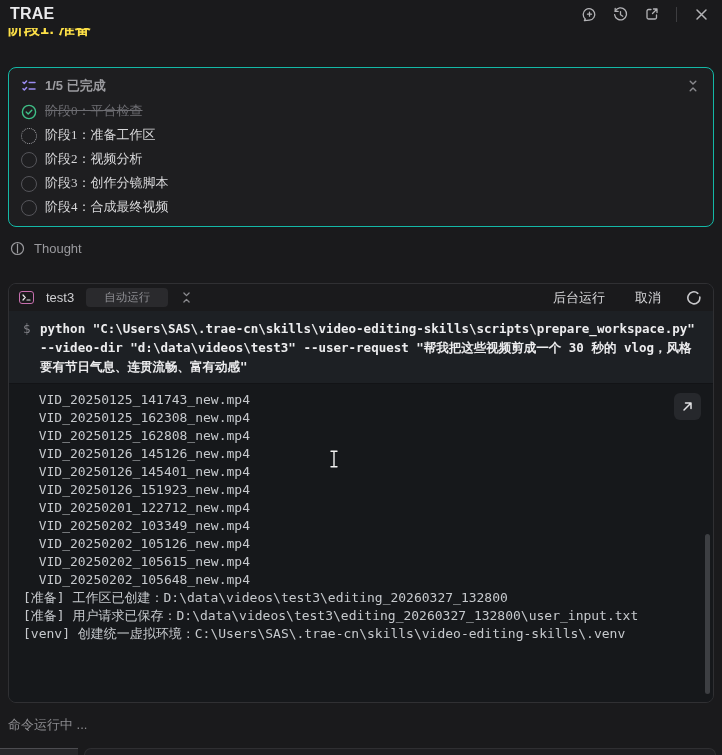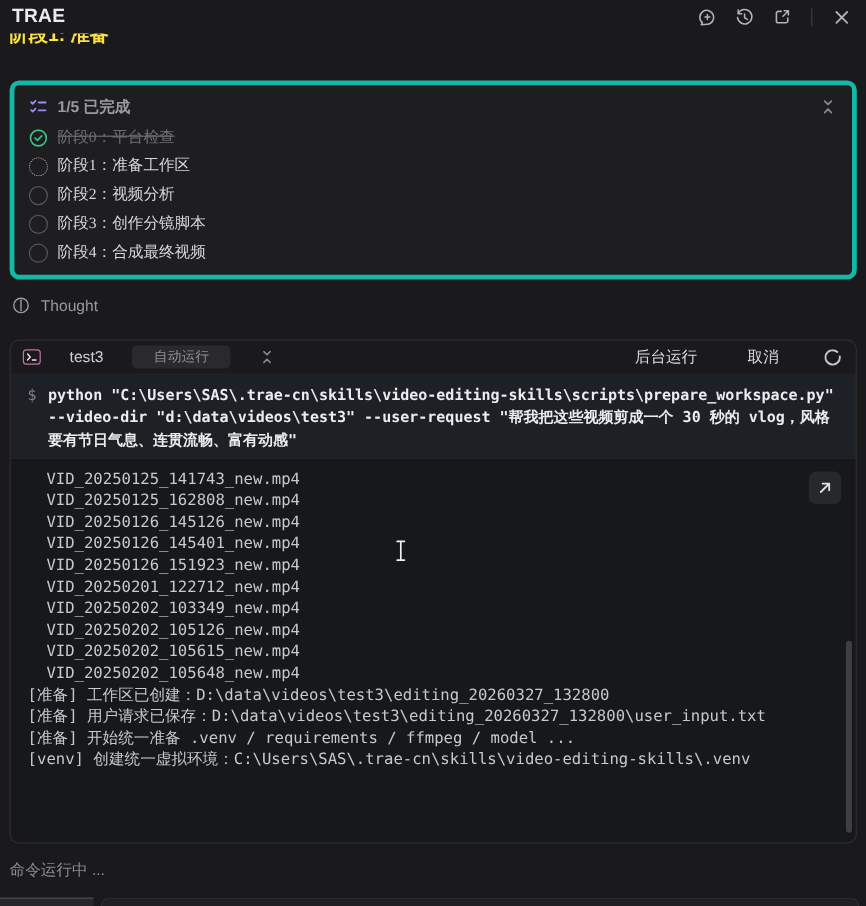--- a/index.html
+++ b/index.html
@@ -26,21 +26,21 @@
   .tb-divider { width: 1px; height: 15px; background: #3d3d40; margin: 0 2px; }
 
   
   .clipped-heading-wrap { height: 13px; overflow: hidden; margin: 0 0 0 8px; }
   .clipped-heading { font-size: 16px; font-weight: 700; color: #fde047; margin-top: -9px; }
 
   
   .progress-panel {
     margin: 26px 8px 0 8px;
     background: #1e1e20;
-    border: 4px solid #14b8a6;
+    border: 1px solid #14b8a6;
     border-radius: 8px;
     padding: 8px 12px 10px 12px;
   }
   .progress-header { height: 20px; display: flex; align-items: center; }
   .checklist-icon { width: 16px; height: 16px; margin-right: 8px; flex: 0 0 auto; }
   .progress-count { font-size: 13px; color: #9b9b9f; font-weight: 600; flex: 1; }
   .collapse-btn { width: 16px; height: 16px; cursor: pointer; display: flex; align-items: center; justify-content: center; }
   .collapse-btn svg { stroke: #8a8a8e; fill: none; stroke-width: 1.4; stroke-linecap: round; stroke-linejoin: round; }
 
   .stage-row { height: 24px; display: flex; align-items: flex-end; cursor: pointer; font-family: Liberation Serif, serif; }
@@ -68,21 +68,21 @@
     background: #1d2024;
     display: flex;
     flex-direction: column;
   }
   .term-header {
     height: 27px;
     background: #1a1a1c;
     display: flex;
     align-items: center;
     padding: 0 12px 0 10px;
-    gap: 24px;
+    gap: 12px;
   }
   .term-tab-icon { width: 15px; height: 13px; border: 1.3px solid #c66fae; border-radius: 3px; display: flex; align-items: center; justify-content: center; flex: 0 0 auto; }
   .term-tab-icon svg { stroke: #e6e6e8; fill: none; stroke-width: 1.2; stroke-linecap: round; }
   .term-tab-name { font-size: 13px; color: #cfcfd2; }
   .term-badge { font-size: 11.5px; color: #8f8f94; background: #2a2a2d; border-radius: 4px; padding: 2px 18px; }
   .term-header .collapse-btn { margin-left: -2px; }
   .term-header-spacer { flex: 1; }
   .term-action { font-size: 13px; color: #dadadc; cursor: pointer; }
   .term-action + .term-action { margin-left: 18px; }
   .term-spinner { width: 14px; height: 14px; margin-left: 14px; animation: spin 1.1s linear infinite; }
@@ -285,32 +285,32 @@
   </div>
 
   <div class="command-block">
     <span class="command-prompt">$</span>
     <div class="command-text">python "C:\Users\SAS\.trae-cn\skills\video-editing-skills\scripts\prepare_workspace.py" --video-dir "d:\data\videos\test3" --user-request "帮我把这些视频剪成一个 30 秒的 vlog，风格要有节日气息、连贯流畅、富有动感"</div>
   </div>
 
   <div class="output-block">
     <div>
         <div class="out-line">  VID_20250125_141743_new.mp4</div>
+        <div class="out-line">  VID_20250125_162308_new.mp4</div>
         <div class="out-line">  VID_20250125_162808_new.mp4</div>
         <div class="out-line">  VID_20250126_145126_new.mp4</div>
         <div class="out-line">  VID_20250126_145401_new.mp4</div>
         <div class="out-line">  VID_20250126_151923_new.mp4</div>
         <div class="out-line">  VID_20250201_122712_new.mp4</div>
         <div class="out-line">  VID_20250202_103349_new.mp4</div>
         <div class="out-line">  VID_20250202_105126_new.mp4</div>
         <div class="out-line">  VID_20250202_105615_new.mp4</div>
         <div class="out-line">  VID_20250202_105648_new.mp4</div>
         <div class="out-line">[准备] 工作区已创建：D:\data\videos\test3\editing_20260327_132800</div>
         <div class="out-line">[准备] 用户请求已保存：D:\data\videos\test3\editing_20260327_132800\user_input.txt</div>
-        <div class="out-line">[准备] 开始统一准备 .venv / requirements / ffmpeg / model ...</div>
         <div class="out-line">[venv] 创建统一虚拟环境：C:\Users\SAS\.trae-cn\skills\video-editing-skills\.venv</div>
       </div>
     <span class="open-output-btn">
       <svg width="13" height="13" viewBox="0 0 13 13">
         <path d="M3 10 L10 3 M4.5 3 H10 V8.5"></path>
       </svg>
     </span>
     <span class="output-scrollbar"></span>
     <span class="ibeam-cursor">
       <svg width="10" height="18" viewBox="0 0 10 18">

